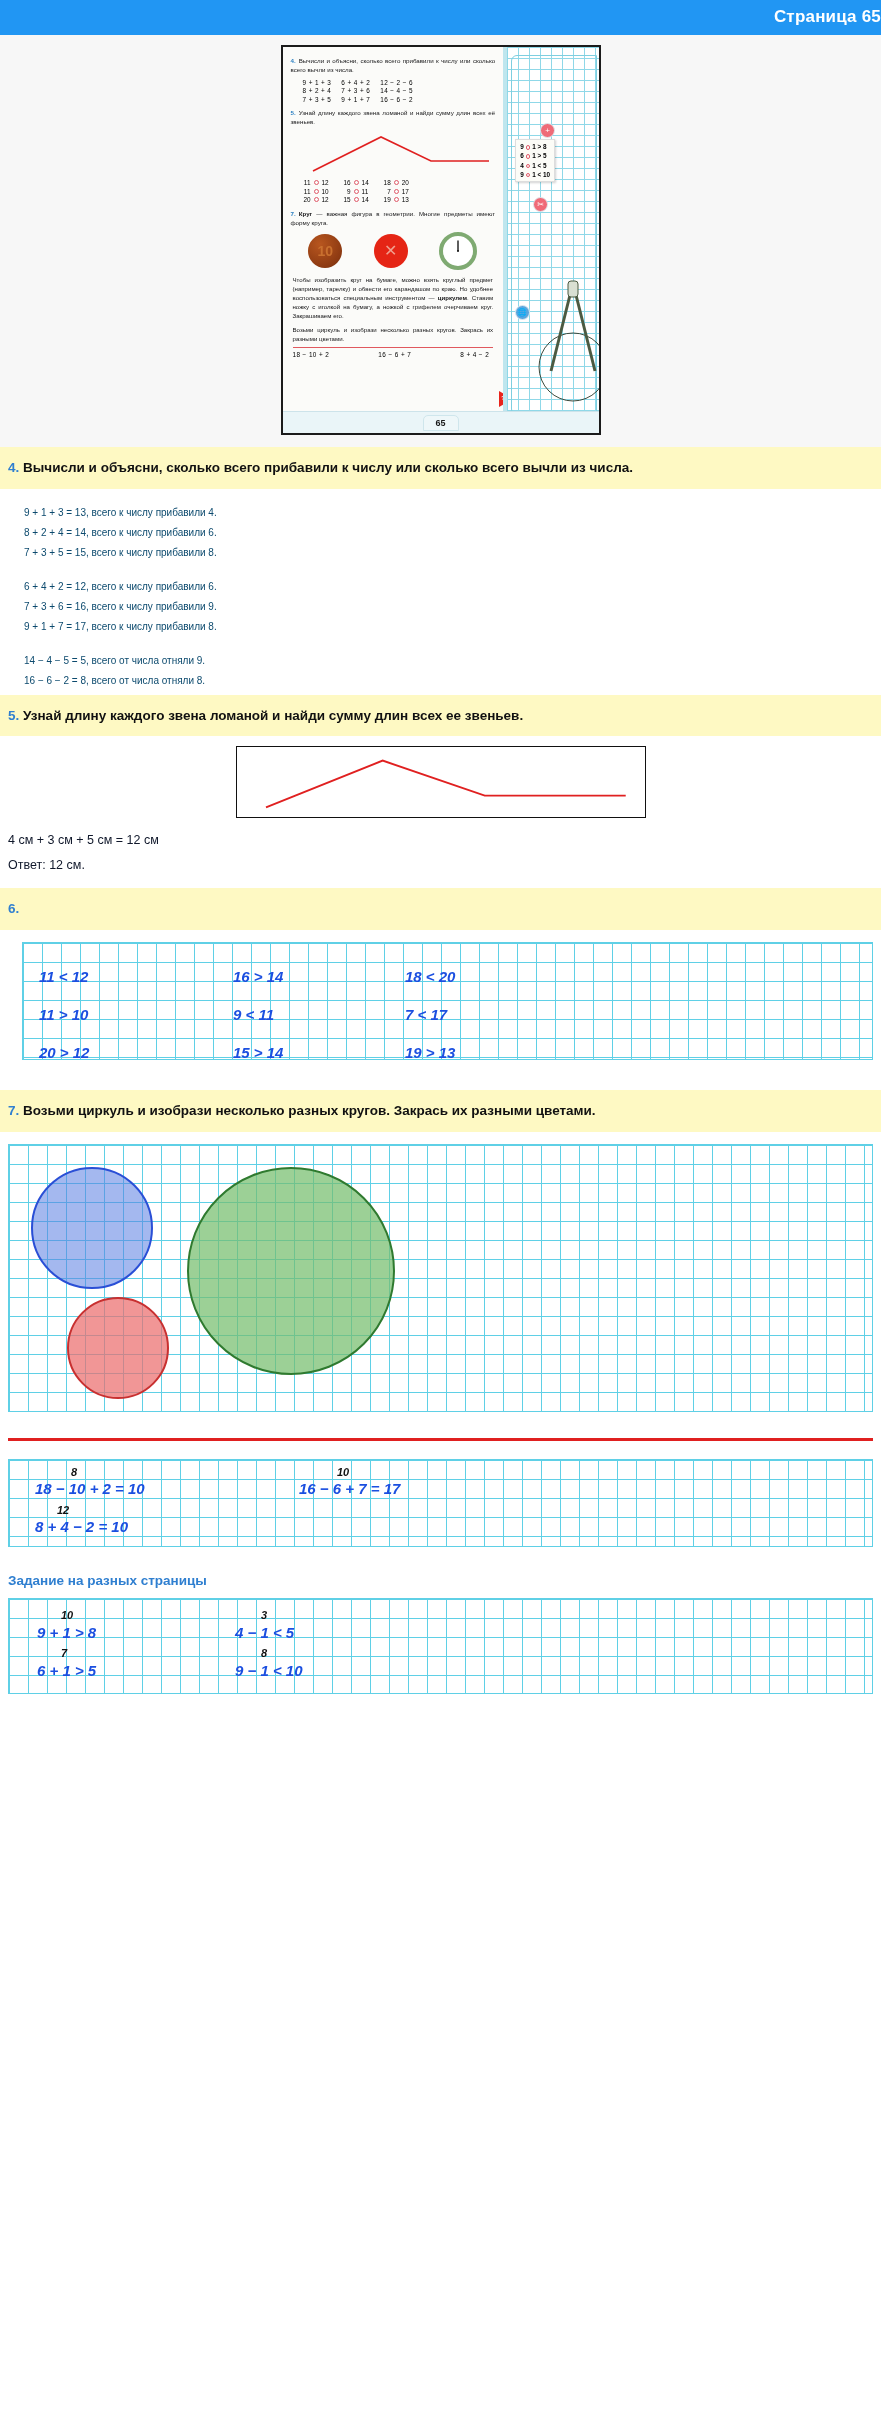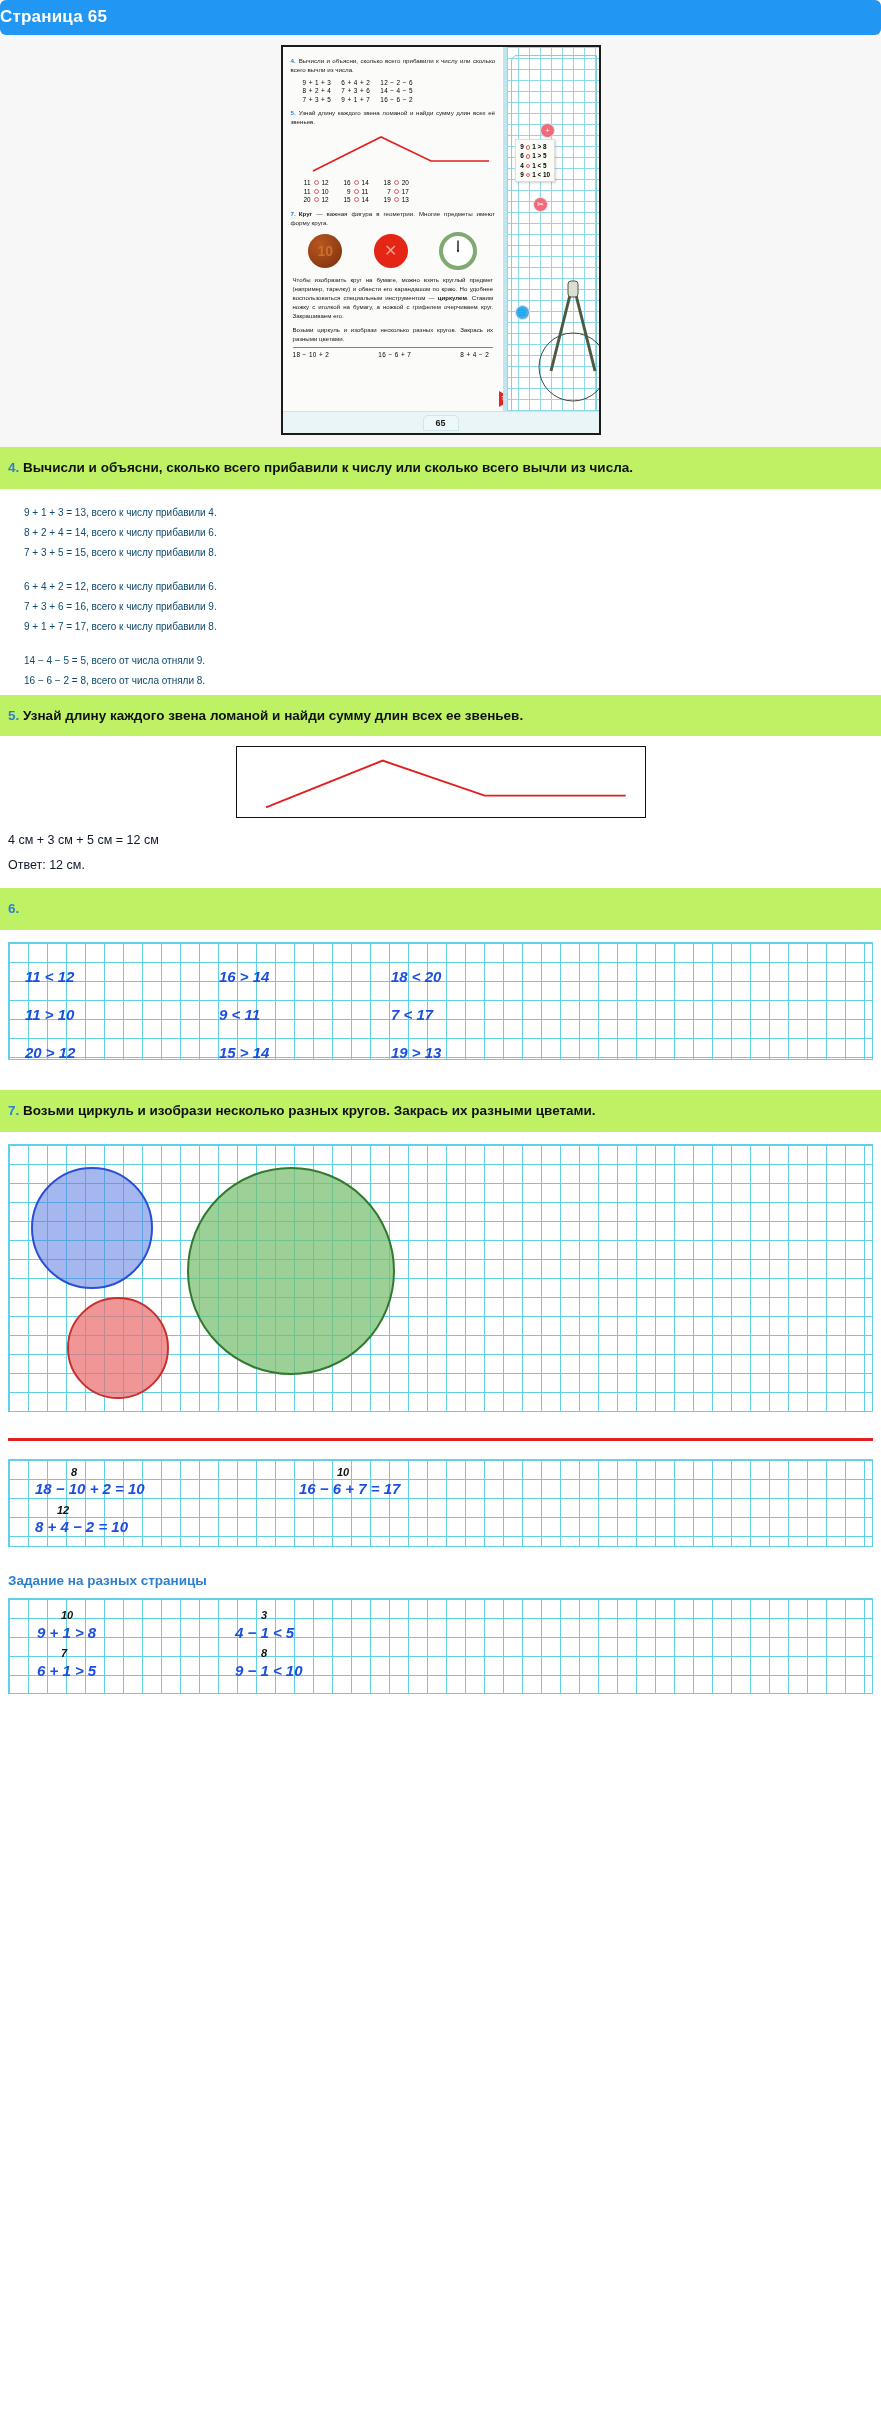--- a/index.html
+++ b/index.html
@@ -7,26 +7,25 @@
     margin: 0; padding: 0;
     background: #ffffff;
     font-family: "Liberation Sans", sans-serif;
   }
   body { width: 881px; }
 
   
   .title-bar {
     background: #2196f3;
     color: #ffffff;
-    text-align: left;
+    text-align: right;
     font-size: 17px;
     font-weight: bold;
     padding: 7px 0 8px 0;
     letter-spacing: .2px;
-    border-radius: 6px;
   }
 
   
   .scan-wrap {
     background: #f7f7f7;
     padding: 10px 0 12px 0;
     display: flex;
     justify-content: center;
   }
   .scan {
@@ -113,21 +112,21 @@
   .margin-note .oo { display: inline-block; width: 4.5px; height: 4.5px; border: .7px solid #e05a6a;
     border-radius: 50%; margin: 0 2px; vertical-align: middle;}
   .tri-q {
     position: absolute; width: 0; height: 0; border-top: 8px solid transparent;
     border-bottom: 8px solid transparent; border-left: 14px solid #e8231b;
   }
   .tri-q span { position: absolute; left: -12px; top: -4px; color: #fff; font-size: 6px; font-weight: bold;}
 
   
   .sec-head {
-    background: #bef264;
+    background: #fef9c3;
     padding: 9px 8px 9px 8px;
     font-size: 13.5px;
     font-weight: bold;
     line-height: 1.75;
     color: #111;
   }
   .sec-head .q { color: #2f7fd0; }
   .ans { padding: 14px 8px 4px 24px; font-size: 10px; line-height: 2.0; color: #0c4a6e; }
   .ans .grp { margin-bottom: 14px; }
   .ans .grp:last-child { margin-bottom: 0; }
@@ -373,21 +372,21 @@
 </div>
 <div class="plain">
   <div>4 см + 3 см + 5 см = 12 см</div>
   <div>Ответ: 12 см.</div>
 </div>
 
 <div class="sec-head">
   <span class="q">6.</span>
   <span></span>
 </div>
-<div style="padding:12px 8px 4px 8px;">
+<div style="padding:12px 8px 4px 22px;">
   <div class="grid-paper" style="height:118px;">
     <span class="hw" style="left:16px;  top:25px;">11 &lt; 12</span>
     <span class="hw" style="left:210px; top:25px;">16 &gt; 14</span>
     <span class="hw" style="left:382px; top:25px;">18 &lt; 20</span>
 
     <span class="hw" style="left:16px;  top:63px;">11 &gt; 10</span>
     <span class="hw" style="left:210px; top:63px;">9 &lt; 11</span>
     <span class="hw" style="left:382px; top:63px;">7 &lt; 17</span>
 
     <span class="hw" style="left:16px;  top:101px;">20 &gt; 12</span>

